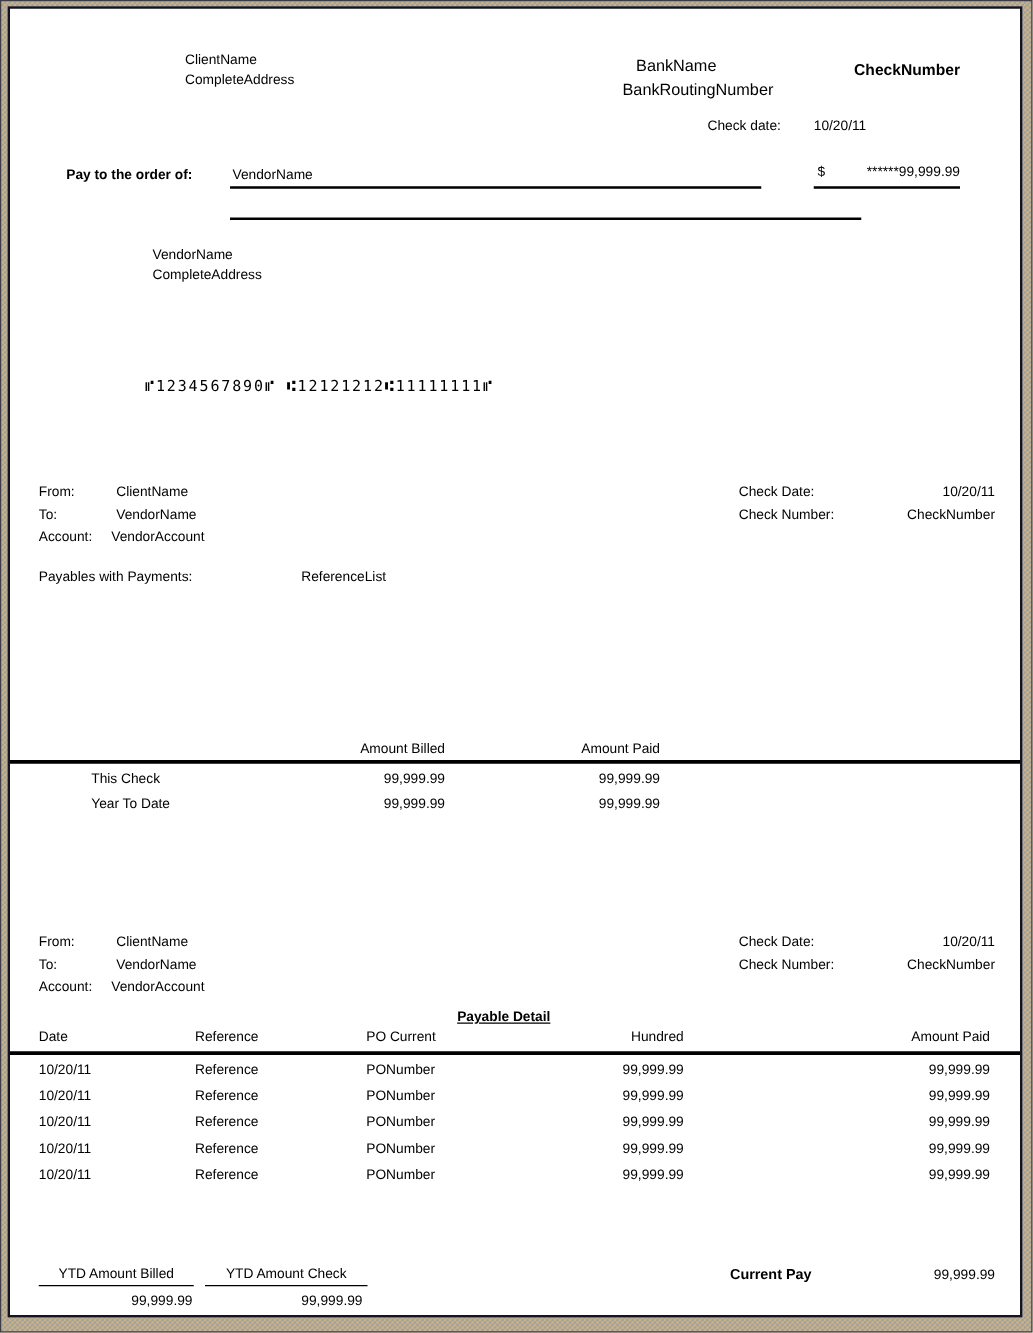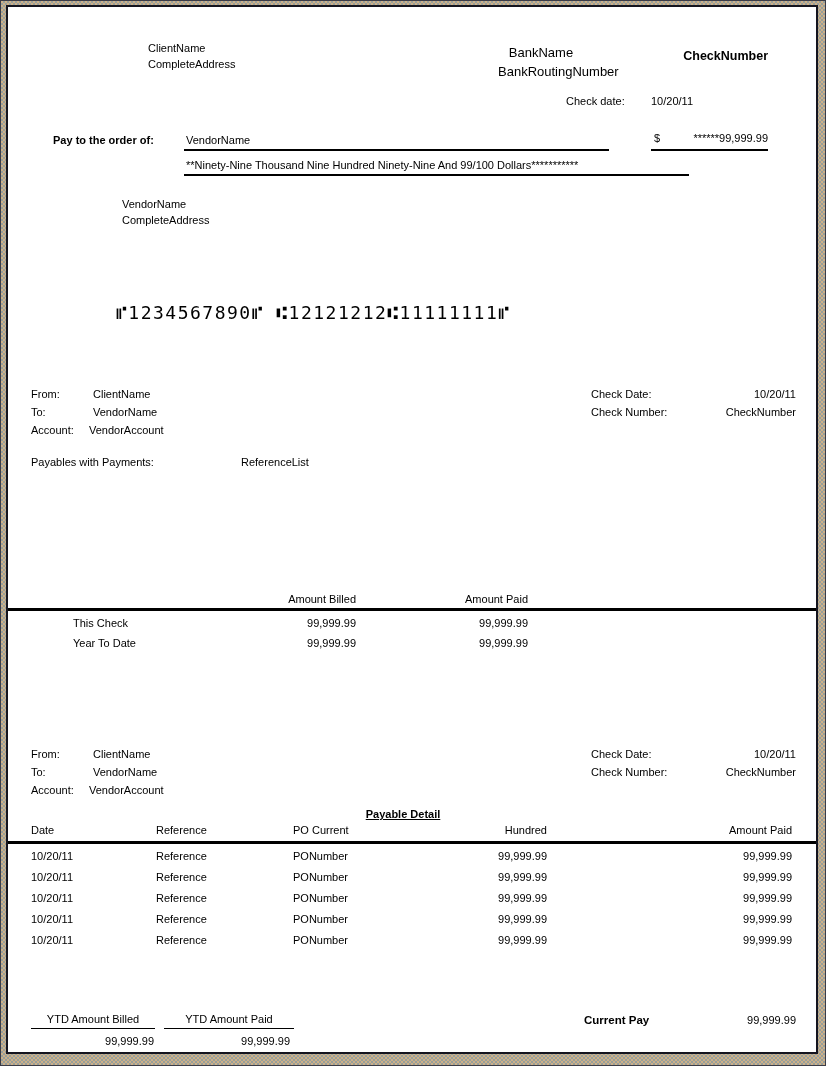--- a/index.html
+++ b/index.html
@@ -33,21 +33,21 @@
   .r { text-align: right; }
   .c { text-align: center; }
   .lh16 { line-height: 16px; }
   .small { font-size: 13px; line-height: 19px; }
   .chknum { font-size: 12.5px; }
   .rule { position: absolute; left: 0; right: 0; height: 2.5px; background: #000; }
   .uline { position: absolute; height: 1.5px; background: #000; }
   .hdr-underline { border-bottom: 1.5px solid #000; height: 16px; }
   .micr {
     font-family: "DejaVu Sans Mono", monospace;
-    font-size: 18px;
+    font-size: 12px;
     letter-spacing: 1.5px;
   }
   .cell { position: absolute; white-space: nowrap; }
 </style>
 </head>
 <body>
 
 <div class="frame">
   <div class="page">
 
@@ -67,21 +67,20 @@
     <div class="abs" style="left:643px; top:88px;">10/20/11</div>
 
     <div class="abs b" style="left:45px; top:127px;">Pay to the order of:</div>
     <div class="abs" style="left:178px; top:127px;">VendorName</div>
     <div class="uline" style="left:176px; top:142px; width:425px;"></div>
 
     <div class="abs" style="left:646px; top:125px;">$</div>
     <div class="abs r" style="left:660px; top:125px; width:100px;">******99,999.99</div>
     <div class="uline" style="left:643px; top:142px; width:117px;"></div>
 
-    <div class="abs" style="left:178px; top:152px;">**Ninety-Nine Thousand Nine Hundred Ninety-Nine And 99/100 Dollars***********</div>
     <div class="uline" style="left:176px; top:167px; width:505px;"></div>
 
     <div class="abs lh16" style="left:114px; top:189px;">
       <div>VendorName</div>
       <div>CompleteAddress</div>
     </div>
 
     <div class="abs micr" style="left:108px; top:295px;">⑈1234567890⑈  ⑆12121212⑆11111111⑈</div>
 
     <div class="abs" style="left:23px; top:381px;">From:</div>
@@ -167,21 +166,21 @@
     </div>
     <div>
       <div class="cell" style="left:23px;  top:927px;">10/20/11</div>
       <div class="cell" style="left:148px; top:927px;">Reference</div>
       <div class="cell" style="left:285px; top:927px;">PONumber</div>
       <div class="cell r" style="left:419px; top:927px; width:120px;">99,999.99</div>
       <div class="cell r" style="left:664px; top:927px; width:120px;">99,999.99</div>
     </div>
 
     <div class="abs c hdr-underline" style="left:23px; top:1006px; width:124px;">YTD Amount Billed</div>
-    <div class="abs c hdr-underline" style="left:156px; top:1006px; width:130px;">YTD Amount Paid</div>
+    <div class="abs c hdr-underline" style="left:156px; top:1006px; width:130px;">YTD Amount Check</div>
 
     <div class="abs r" style="left:23px; top:1028px; width:123px;">99,999.99</div>
     <div class="abs r" style="left:156px; top:1028px; width:126px;">99,999.99</div>
 
     <div class="abs b" style="left:576px; top:1007px; font-size:11.5px;">Current Pay</div>
     <div class="abs r" style="left:680px; top:1007px; width:108px;">99,999.99</div>
 
   </div>
 </div>
 

